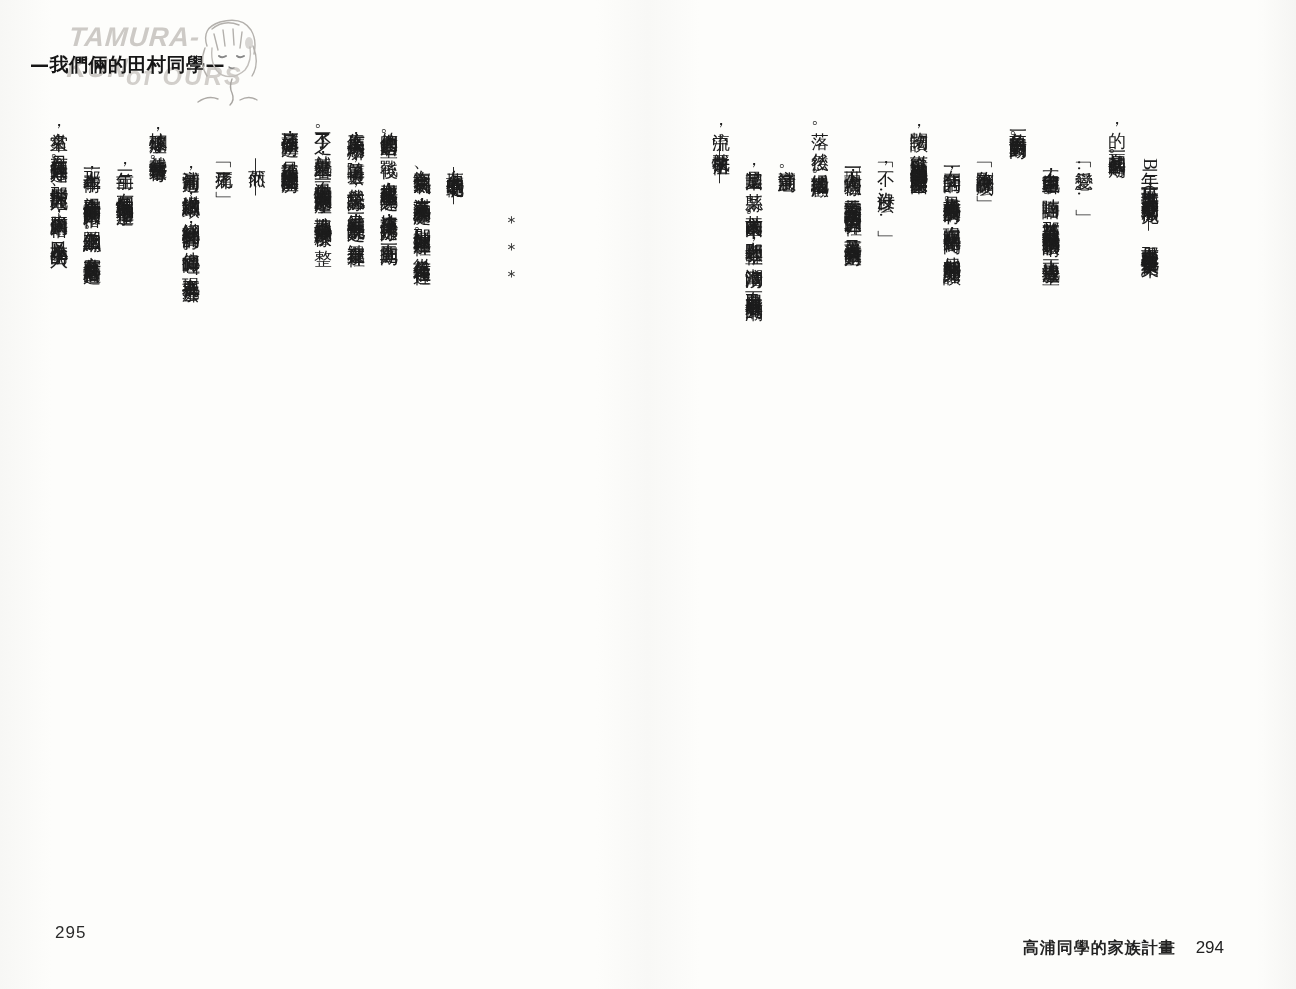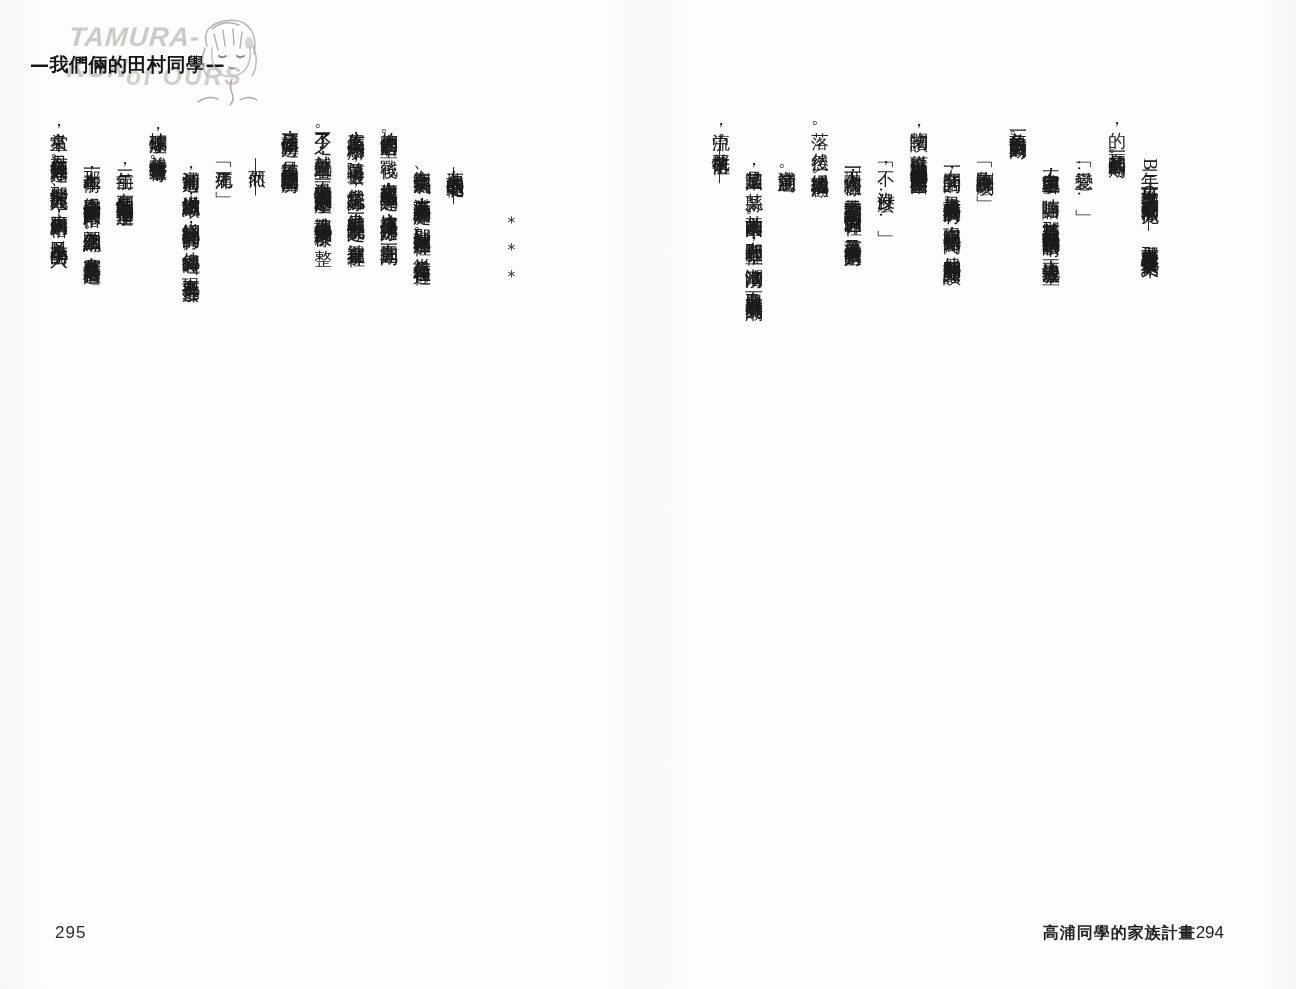--- a/index.html
+++ b/index.html
@@ -42,25 +42,25 @@
     font-family:"DejaVu Sans",sans-serif;font-weight:bold;letter-spacing:0.5px;
     white-space:nowrap;
   }
   .logo-art{position:absolute;left:166px;top:6px;}
   
   #footer-left{
     position:absolute;left:55px;top:923px;font-size:17px;
     font-family:"Liberation Sans",sans-serif;color:#2a2a2a;letter-spacing:1px;text-align:right;
   }
   #footer-right{
-    position:absolute;right:72px;top:923px;display:flex;align-items:baseline;
+    position:absolute;right:72px;top:923px;display:flex;align-items:baseline;gap:20px;
     font-family:"DejaVu Sans",sans-serif;color:#222;
   }
   #footer-right .chapter{font-size:16px;font-weight:bold;letter-spacing:1px;}
-  #footer-right .pageno{font-size:17px;font-family:"Liberation Sans",sans-serif;}
+  #footer-right .pageno{font-size:17px;font-family:"Liberation Sans",sans-serif;margin-top:15px;}
 </style>
 </head>
 <body>
 
 <div id="canvas">
 
   <div id="logo">
     <div class="logo-bg-top">TAMURA-KUN</div>
     <div class="logo-bg-bottom">of OURS</div>
     <div class="logo-title">—我們倆的田村同學—</div>

